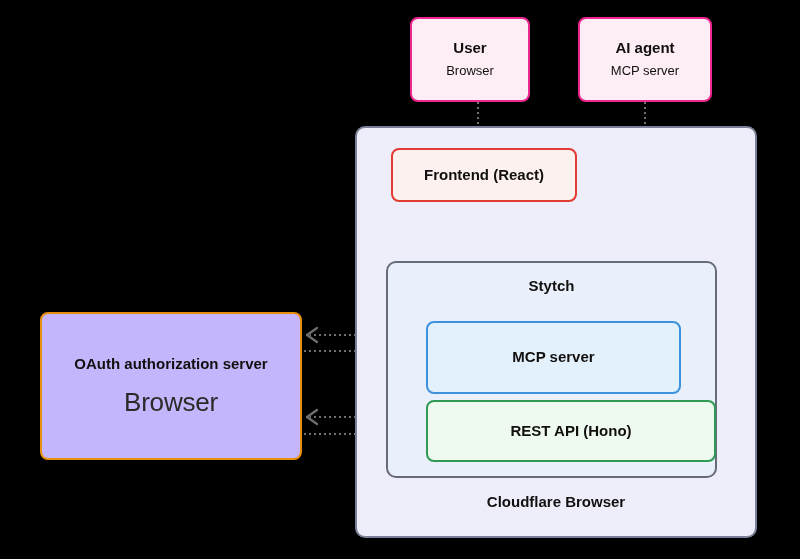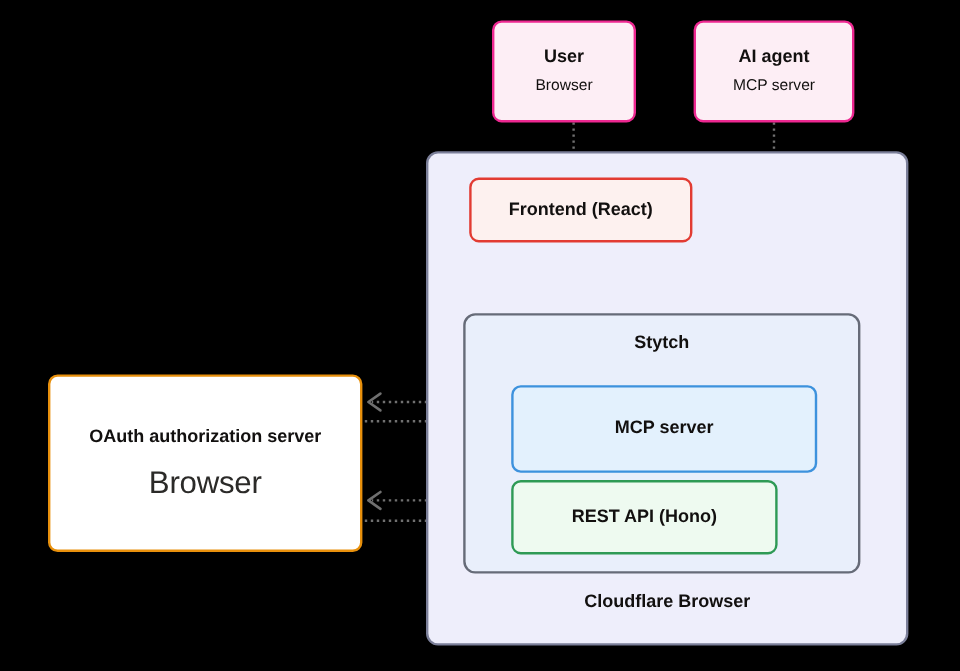--- a/index.html
+++ b/index.html
@@ -86,31 +86,31 @@
   #node-mcp {
     left: 426px; top: 307px; width: 255px; height: 73px;
     border: 2px solid #3d92dd;
     background: #e3f1fd;
     margin-top: 14px;
   }
   #node-mcp .node-title { font-size: 15px; }
 
   
   #node-rest {
-    left: 426px; top: 400px; width: 222px; height: 62px;
+    left: 426px; top: 400px; width: 290px; height: 62px;
     border: 2px solid #2e9a55;
     background: #eefaf0;
   }
   #node-rest .node-title { font-size: 15px; }
 
   
   #node-stytch {
     left: 40px; top: 312px; width: 262px; height: 148px;
     border: 2px solid #e8900c;
-    background: #ffffff;
+    background: #c4b5fd;
   }
   #node-stytch .node-title { font-size: 15px; }
   #node-stytch .node-brand {
     font-size: 26px;
     color: #2b2a28;
     margin-top: 14px;
     line-height: 1.1;
     letter-spacing: -0.2px;
   }
 

